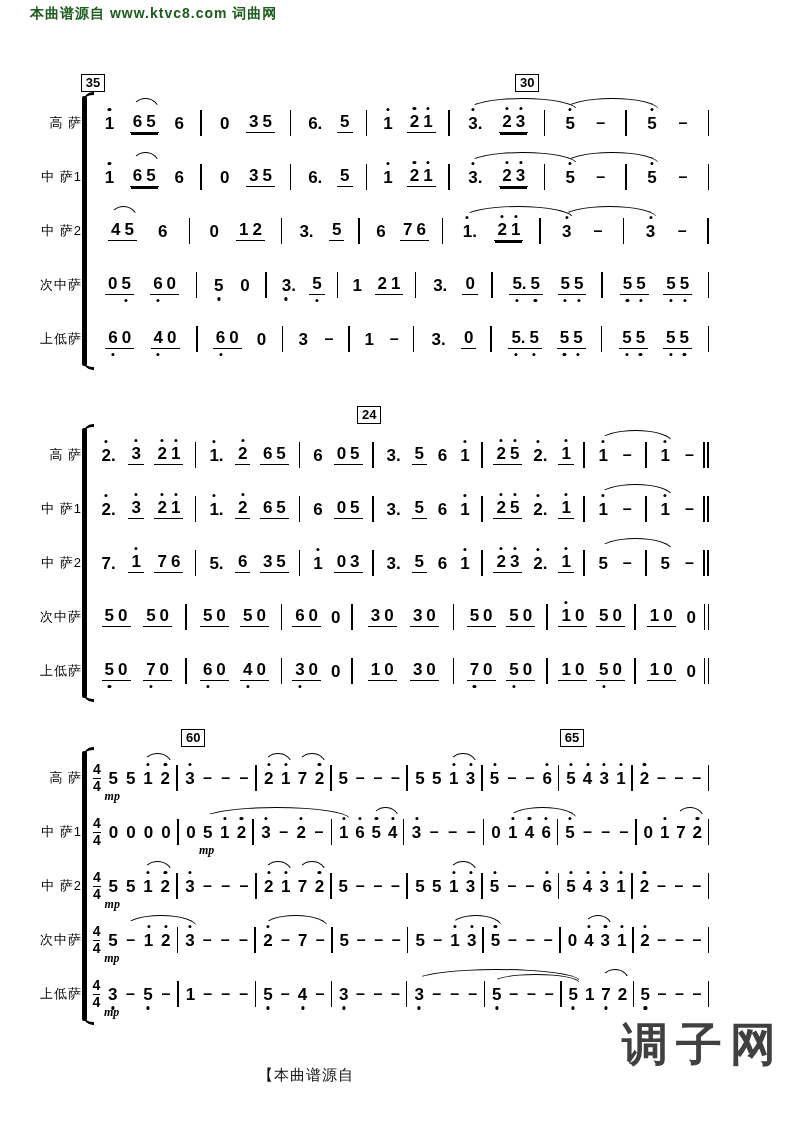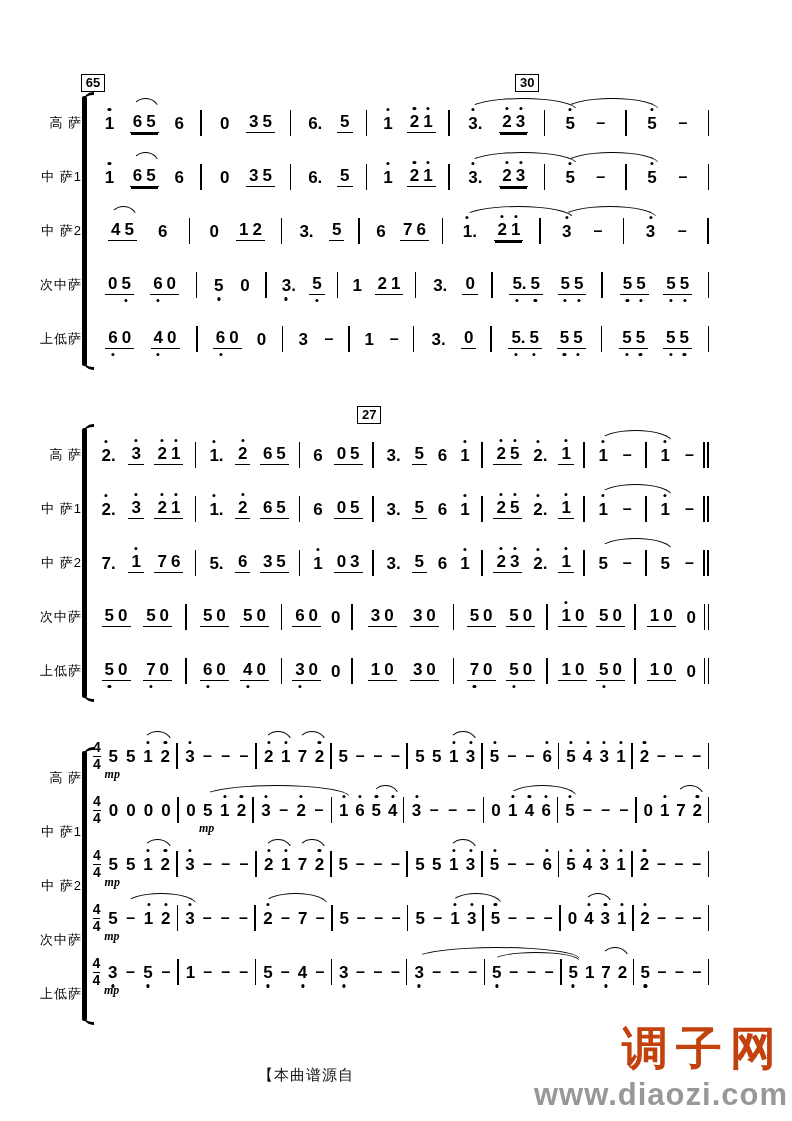--- a/index.html
+++ b/index.html
@@ -47,33 +47,34 @@
         border-radius:50%/100% 100% 0 0;pointer-events:none;}
   
   .caption{position:absolute;top:1066px;left:258px;font-size:15px;letter-spacing:1px;}
   .wm1{position:absolute;top:1022px;right:8px;font-size:46px;font-weight:bold;letter-spacing:8px;line-height:1.15;}
   .wm2{position:absolute;top:1077px;right:4px;font-size:31px;font-weight:bold;letter-spacing:1px;}
 </style>
 </head>
 <body>
 
 <div class="page">
+  <div class="header" style="color: rgb(28, 92, 28);">本曲谱源自 www.ktvc8.com 词曲网</div>
   <div id="score">
       <div class="system s1">
         <div class="labels">
           <div class="lab">高 萨</div>
           <div class="lab">中 萨1</div>
           <div class="lab">中 萨2</div>
           <div class="lab">次中萨</div>
           <div class="lab">上低萨</div>
         </div>
         <div class="sysbar"></div>
         <div class="rows">
           <div class="mnums">
-            <span class="mnum" style="left: -1%;">65</span>
+            <span class="mnum" style="left: -1%;">35</span>
             <span class="mnum" style="left: 68.8%;">30</span>
           </div>
           <div class="staffrow">
             <div class="measure" style="flex-grow: 107;">
               <span class="nt">1<i class="ad"></i></span>
               <span class="grp u2">
                 <span class="nt">6</span>
                 <span class="nt">5</span>
               </span>
               <span class="nt">6</span>
@@ -361,21 +362,21 @@
         <div class="labels">
           <div class="lab">高 萨</div>
           <div class="lab">中 萨1</div>
           <div class="lab">中 萨2</div>
           <div class="lab">次中萨</div>
           <div class="lab">上低萨</div>
         </div>
         <div class="sysbar"></div>
         <div class="rows">
           <div class="mnums">
-            <span class="mnum" style="left: 43.4%;">27</span>
+            <span class="mnum" style="left: 43.4%;">24</span>
           </div>
           <div class="staffrow">
             <div class="measure" style="flex-grow: 107;">
               <span class="nt">2.<i class="ad" style="left: 35%;"></i></span>
               <span class="grp u1">
                 <span class="nt">3<i class="ad"></i></span>
               </span>
               <span class="grp u1">
                 <span class="nt">2<i class="ad"></i></span>
                 <span class="nt">1<i class="ad"></i></span>
@@ -715,20 +716,24 @@
       <div class="system s3">
         <div class="labels">
           <div class="lab">高 萨</div>
           <div class="lab">中 萨1</div>
           <div class="lab">中 萨2</div>
           <div class="lab">次中萨</div>
           <div class="lab">上低萨</div>
         </div>
         <div class="sysbar"></div>
         <div class="rows">
+          <div class="mnums">
+            <span class="mnum" style="left: 15.1%;">60</span>
+            <span class="mnum" style="left: 76%;">65</span>
+          </div>
           <div class="staffrow">
             <div class="measure" style="flex-grow: 120;">
               <span class="ts">
                 <span class="num">4</span>
                 <span class="den">4</span>
               </span>
               <span class="nt">5<i class="dy">mp</i></span>
               <span class="nt">5</span>
               <span class="nt">1<i class="ad"></i></span>
               <span class="nt">2<i class="ad"></i></span>
@@ -1048,15 +1053,14 @@
               <span class="bl"></span>
             </div>
             <div class="slur" style="left: 405.062px; width: 85.9219px; top: 7px; height: 7px;"></div>
             <div class="slur" style="left: 327.547px; width: 163.438px; top: 2px; height: 10px;"></div>
             <div class="slur" style="left: 514.266px; width: 25.8438px; top: 2px; height: 10px;"></div>
           </div>
         </div>
       </div>
     </div>
   <div class="caption" style="color: rgb(17, 17, 17);">【本曲谱源自</div>
-  <div class="wm1" style="color: #c2410c;">调子网</div>
-  <div class="wm2" style="color: rgb(152, 152, 152);">www.diaozi.com</div>
+  <div class="wm1" style="color: #404040; font-family: Liberation Mono, monospace;">调子网</div>
 </div>
 
 </body></html>

